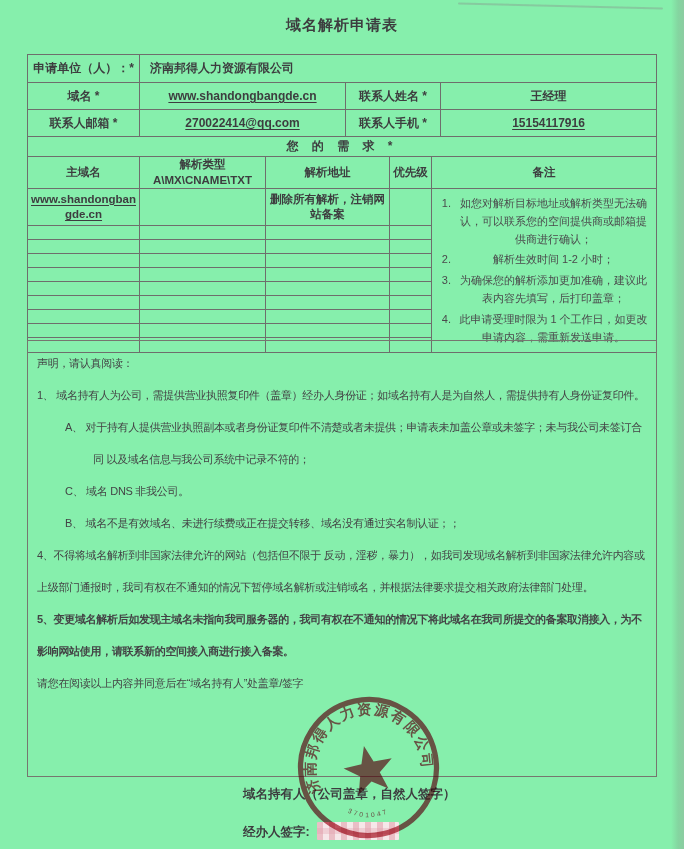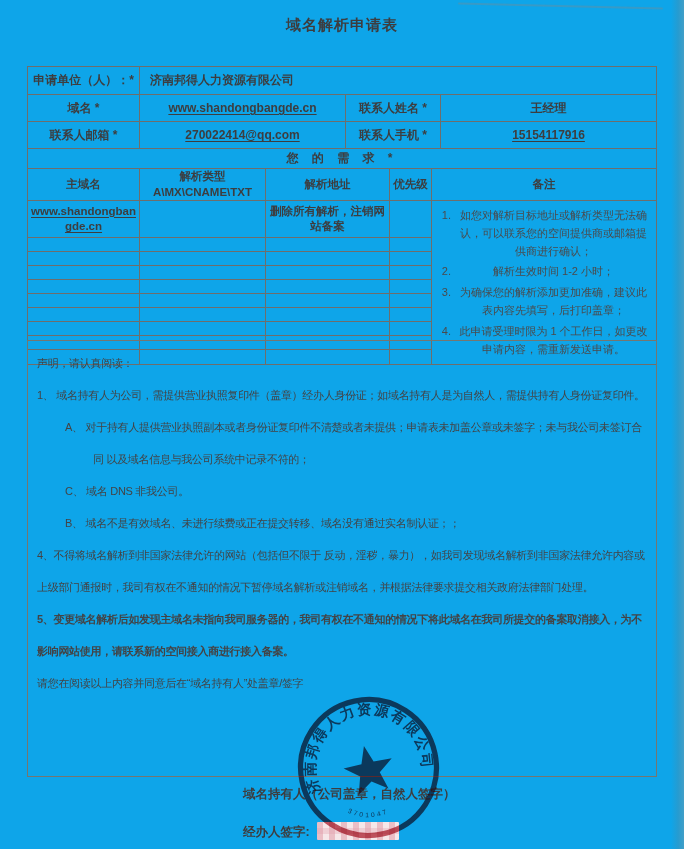--- a/index.html
+++ b/index.html
@@ -1,35 +1,35 @@
 <!DOCTYPE html>
 <html><head>
 <meta charset="utf-8">
 <style>
   html,body { margin:0; padding:0; background:#e8e6e3; }
   .page {
     position:relative; width:684px; height:849px; overflow:hidden;
-    background:#0ea5e9;
+    background:#86efac;
     font-family:"Liberation Sans","DejaVu Sans",sans-serif;
     color:#3d3d3f;
   }
   
   .scan-edge-right {
     position:absolute; top:0; right:0; width:13px; height:100%;
     background:linear-gradient(90deg, rgba(0,0,0,0) 0%, rgba(125,122,118,.22) 55%, rgba(150,147,143,.38) 100%);
   }
   .scan-artifact {
     position:absolute; top:5px; left:458px; width:205px; height:2px;
     background:rgba(135,135,135,.35); transform:rotate(1.4deg); border-radius:2px;
   }
   .title {
     position:absolute; top:16px; left:0; width:100%;
     text-align:center; font-size:15px; font-weight:700; letter-spacing:1px; margin:0;
   }
-  .tables { position:absolute; top:66px; left:27px; width:630px; }
+  .tables { position:absolute; top:54px; left:27px; width:630px; }
   table { border-collapse:collapse; width:100%; table-layout:fixed; }
   td { border:1px solid #6e6e6c; overflow:hidden; }
 
   .info-table td { font-size:12px; font-weight:700; text-align:center; padding:1px 4px; }
   .info-table .r1 td { height:25px; }
   .info-table .r2 td, .info-table .r3 td { height:24px; }
   .info-table .needs-hdr { height:16px; font-size:12px; letter-spacing:5px; }
   .left { text-align:left !important; padding-left:10px !important; }
   .u { text-decoration:underline; text-underline-offset:2px; }
 

